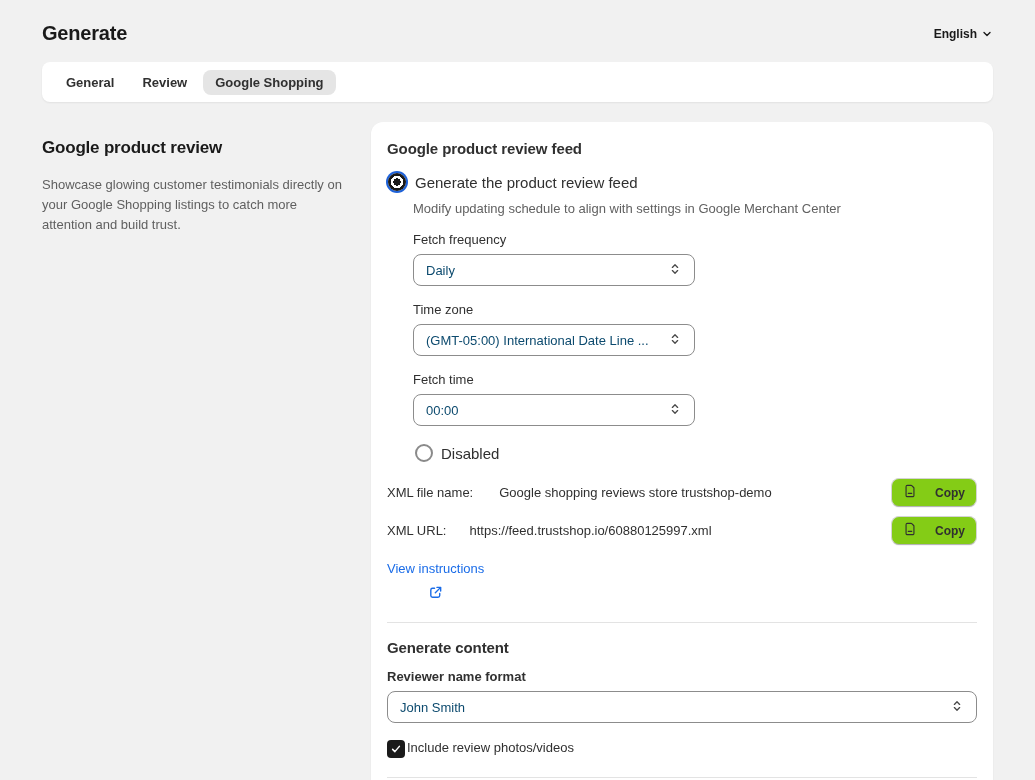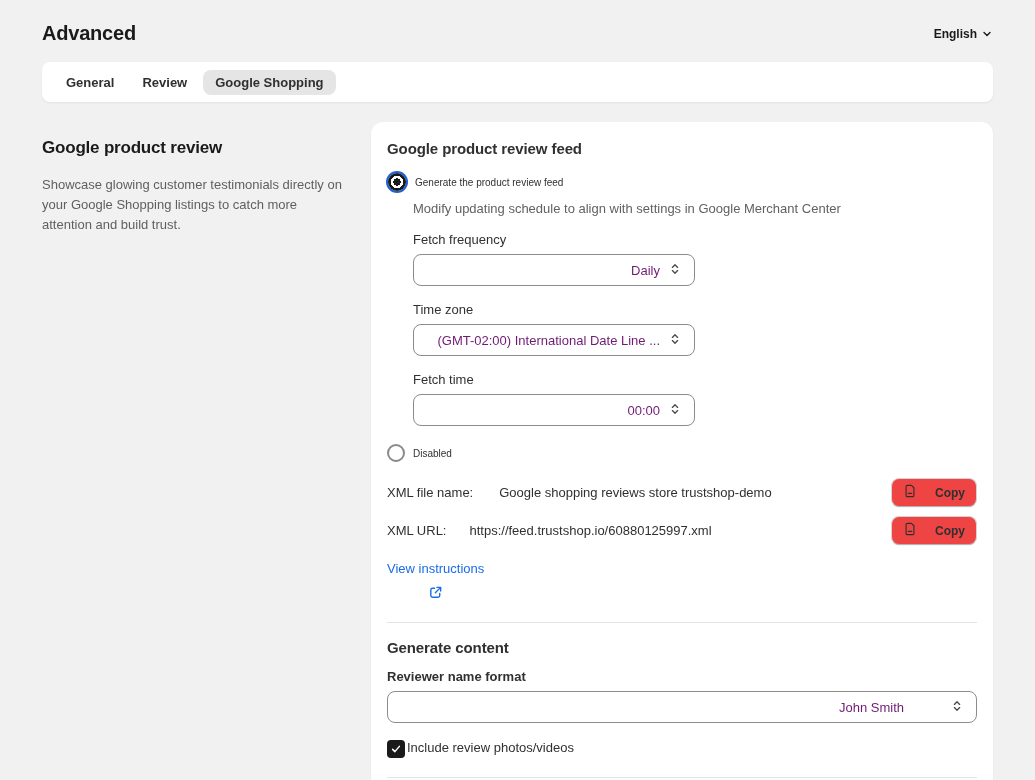--- a/index.html
+++ b/index.html
@@ -56,41 +56,41 @@
   .radio {
     width: 18px; height: 18px; border-radius: 50%; flex: none; background: #fff;
     border: 2px solid #8a8a8a;
   }
   .radio.checked {
     border: none;
     background: radial-gradient(circle at center, #1a1a1a 0 3.6px, #ffffff 3.7px 6.2px, #1a1a1a 6.3px 100%);
     box-shadow: 0 0 0 2px #1e62d9;
     margin: 1px;
   }
-  .radio-label { font-size: 10px; color: #303030; }
+  .radio-label { font-size: 15px; color: #303030; }
   
   .nested { margin-left: 26px; }
   .helper-text { margin-top: 9px; color: #616161; font-size: 13px; }
   .field-label { margin: 16px 0 7px 0; font-size: 13px; color: #303030; }
   .select {
     height: 32px; width: 282px; background: #fff;
     border: 1px solid #8c8c8c; border-radius: 8px;
-    display: flex; align-items: center; justify-content: flex-end;
-    padding: 4px 12px; font-size: 13px; color: #701a75; cursor: pointer;
+    display: flex; align-items: center; justify-content: space-between;
+    padding: 4px 12px; font-size: 13px; color: #0c4a6e; cursor: pointer;
   }
   .select.full { width: 100%; gap: 38px; }
   .select .updown { flex: none; margin-left: 8px; }
   
   .xml-row { display: flex; align-items: center; margin-top: 16px; min-height: 28px; }
   .xml-label { color: #303030; margin-right: 26px; }
   .xml-value { color: #303030; }
   .copy-btn {
     margin-left: auto;
     display: inline-flex; align-items: center; gap: 18px;
-    background: #ef4444;
+    background: #84cc16;
     border: 1px solid #d4d4d4; border-bottom-color: #b5b5b5;
     border-radius: 8px; padding: 5px 11px;
     font-size: 12px; font-weight: 700; color: #303030;
     box-shadow: 0 1px 0 rgba(0,0,0,.04); cursor: pointer;
     font-family: "Liberation Sans", sans-serif;
   }
   .link-row {
     margin-top: 16px; display: inline-flex; align-items: center; gap: 9px;
     color: #1a6ce8; font-size: 13px; font-weight: 500; cursor: pointer; text-decoration: none; flex-direction: column;
   }
@@ -105,21 +105,21 @@
     border: none; background: #1a1a1a;
     display: flex; align-items: center; justify-content: center;
   }
   .checkbox.checked svg { display: block; }
   .sub-label { margin: 13px 0 7px 0; font-size: 13px; color: #303030; font-weight: bold; }
 </style>
 </head>
 <body>
 
 <div class="top-header">
-  <div class="page-title">Advanced</div>
+  <div class="page-title">Generate</div>
   <div class="lang-switch">
     <span>English</span>
     <span>
       <svg width="12" height="12" viewBox="0 0 16 16">
           <path d="M4 6l4 4 4-4" fill="none" stroke="#1a1a1a" stroke-width="1.8" stroke-linecap="round" stroke-linejoin="round"></path>
         </svg>
     </span>
   </div>
 </div>
 
@@ -155,21 +155,21 @@
         <span class="updown">
           <svg width="14" height="14" viewBox="0 0 16 16">
               <path d="M5 6.2L8 3.2l3 3" fill="none" stroke="#4a4a4a" stroke-width="1.5" stroke-linecap="round" stroke-linejoin="round"></path>
               <path d="M5 9.8l3 3 3-3" fill="none" stroke="#4a4a4a" stroke-width="1.5" stroke-linecap="round" stroke-linejoin="round"></path>
             </svg>
         </span>
       </div>
 
       <div class="field-label">Time zone</div>
       <div class="select">
-        <span>(GMT-02:00) International Date Line ...</span>
+        <span>(GMT-05:00) International Date Line ...</span>
         <span class="updown">
           <svg width="14" height="14" viewBox="0 0 16 16">
               <path d="M5 6.2L8 3.2l3 3" fill="none" stroke="#4a4a4a" stroke-width="1.5" stroke-linecap="round" stroke-linejoin="round"></path>
               <path d="M5 9.8l3 3 3-3" fill="none" stroke="#4a4a4a" stroke-width="1.5" stroke-linecap="round" stroke-linejoin="round"></path>
             </svg>
         </span>
       </div>
 
       <div class="field-label">Fetch time</div>
       <div class="select">
@@ -177,21 +177,21 @@
         <span class="updown">
           <svg width="14" height="14" viewBox="0 0 16 16">
               <path d="M5 6.2L8 3.2l3 3" fill="none" stroke="#4a4a4a" stroke-width="1.5" stroke-linecap="round" stroke-linejoin="round"></path>
               <path d="M5 9.8l3 3 3-3" fill="none" stroke="#4a4a4a" stroke-width="1.5" stroke-linecap="round" stroke-linejoin="round"></path>
             </svg>
         </span>
       </div>
     </div>
 
     
-    <div class="radio-row" style="margin-top:18px;">
+    <div class="radio-row" style="margin-top:18px;margin-left:28px;">
       <span class="radio"></span>
       <span class="radio-label">Disabled</span>
     </div>
 
     
     <div class="xml-row">
       <span class="xml-label">XML file name:</span>
       <span class="xml-value">Google shopping reviews store trustshop-demo</span>
       <button class="copy-btn">
         <span>

